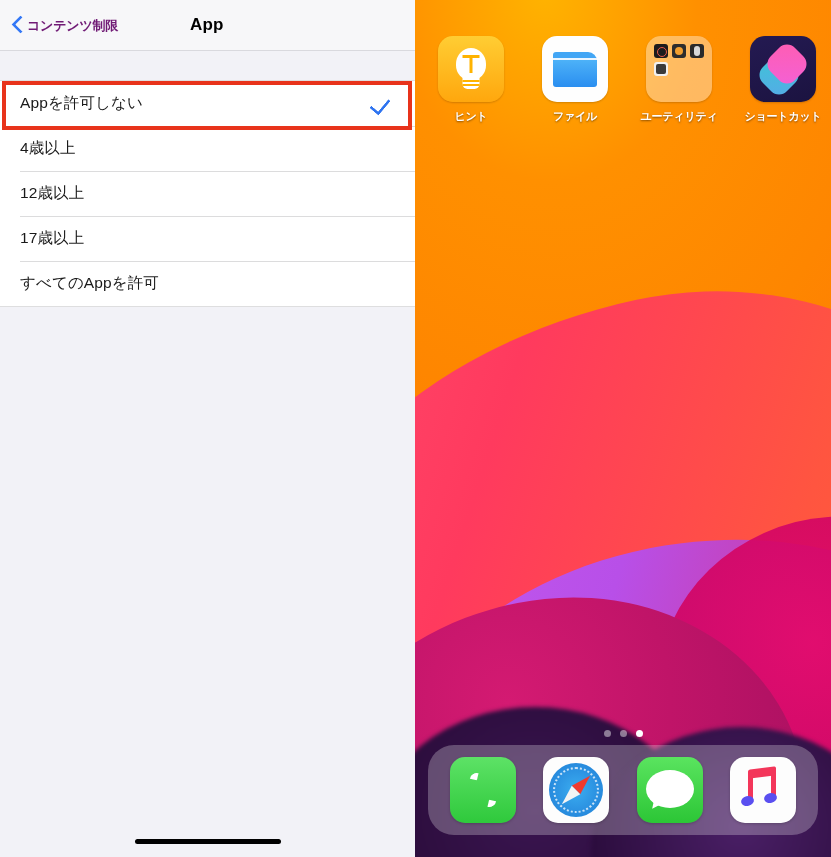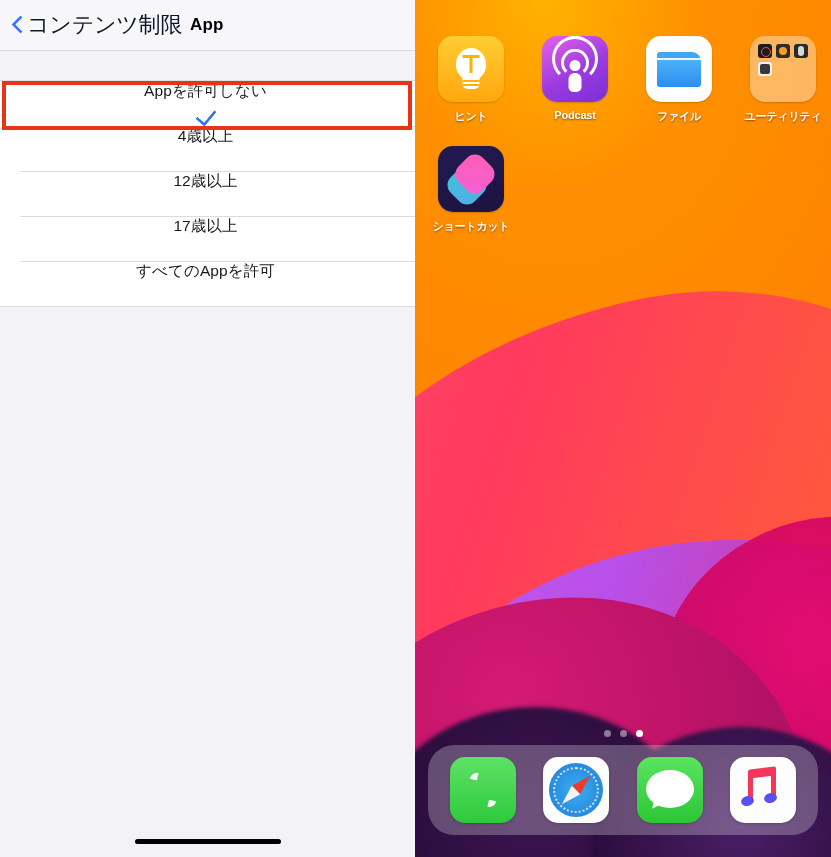--- a/index.html
+++ b/index.html
@@ -40,24 +40,25 @@
     content: "";
     position: absolute;
     left: 3px; top: 4px;
     width: 10px; height: 10px;
     border-left: 3px solid #3478f6;
     border-bottom: 3px solid #3478f6;
     transform: rotate(45deg);
     border-radius: 1px;
   }
   .nav-back-label {
-    font-size: 22px;
-    color: #0f172a;
+    font-size: 13px;
+    color: #701a75;
     letter-spacing: -0.2px;
     line-height: 1;
+    font-weight: bold;
   }
   .nav-title {
     position: absolute;
     left: 190px; top: 50%;
     transform: translateY(-50%);
     font-size: 17px;
     font-weight: bold;
     color: #000;
     letter-spacing: 0.2px;
   }
@@ -68,21 +69,20 @@
     border-bottom: 1px solid #dededf;
     margin-top: 29px;
   }
   .list-row {
     position: relative;
     height: 45px;
     display: flex; align-items: center;
     padding-left: 20px; padding-right: 24px;
     background: #ffffff;
     cursor: pointer;
-    flex-direction: column;
   }
   .list-row + .list-row::before {
     content: "";
     position: absolute;
     left: 20px; right: 0; top: 0;
     height: 1px;
     background: #dcdcdd;
   }
   .list-row-label {
     font-size: 15.5px;
@@ -616,29 +616,20 @@
 
       <div class="app">
         <div class="app-icon ic-tips">
           <span class="bulb"></span>
           <span class="bulb-T"></span>
           <span class="bulb-stem"></span>
         </div>
         <div class="app-label">ヒント</div>
       </div>
 
-      <div class="app">
-        <div class="app-icon ic-podcast">
-          <span class="pod-ring r2"></span>
-          <span class="pod-ring r1"></span>
-          <span class="pod-person"></span>
-          <span class="pod-body"></span>
-        </div>
-        <div class="app-label">Podcast</div>
-      </div>
 
 
 
       <div class="app">
         <div class="app-icon ic-files">
           <span class="fi-back"></span>
           <span class="fi-front"></span>
           <span class="fi-line"></span>
         </div>
         <div class="app-label">ファイル</div>

